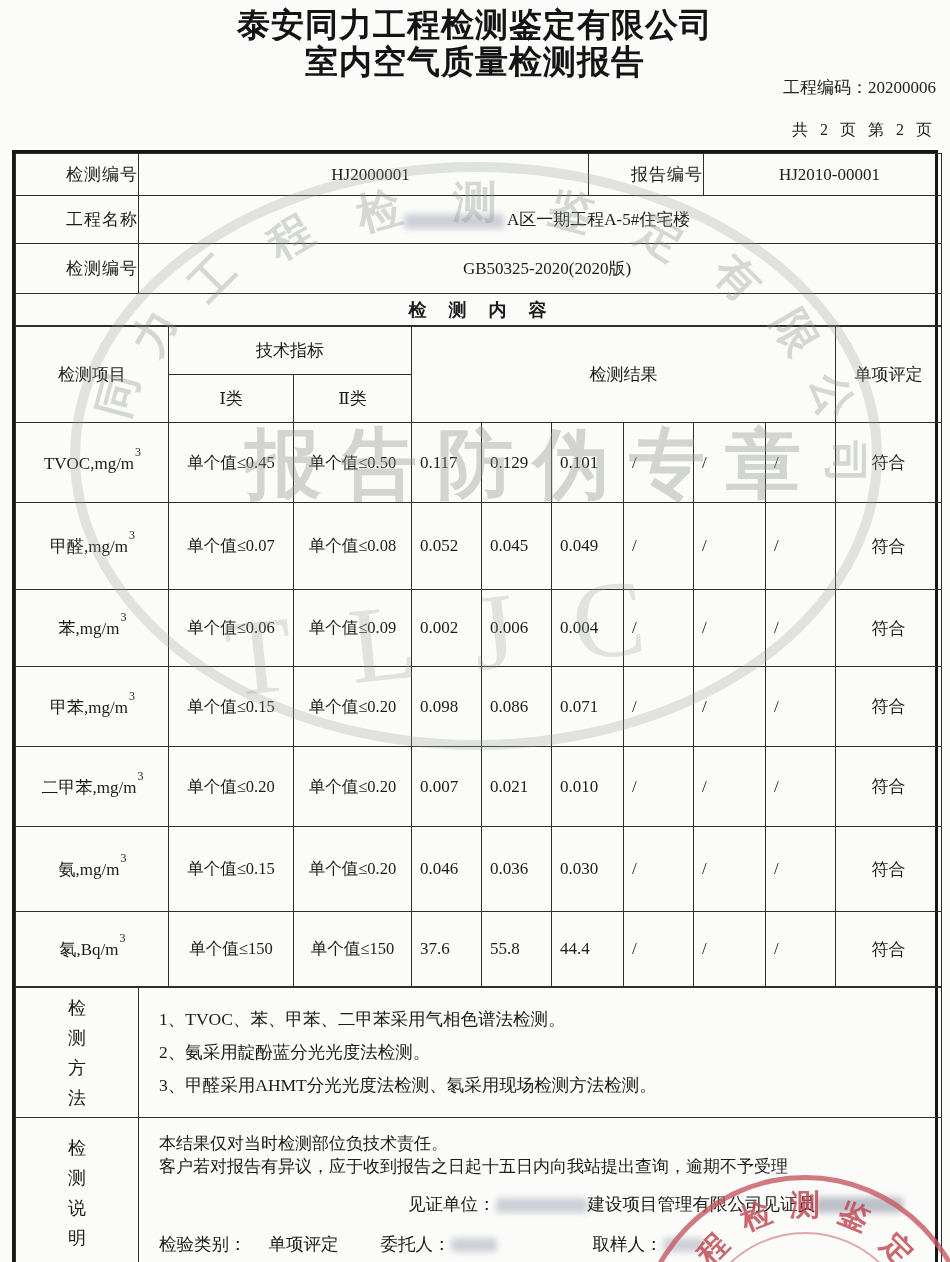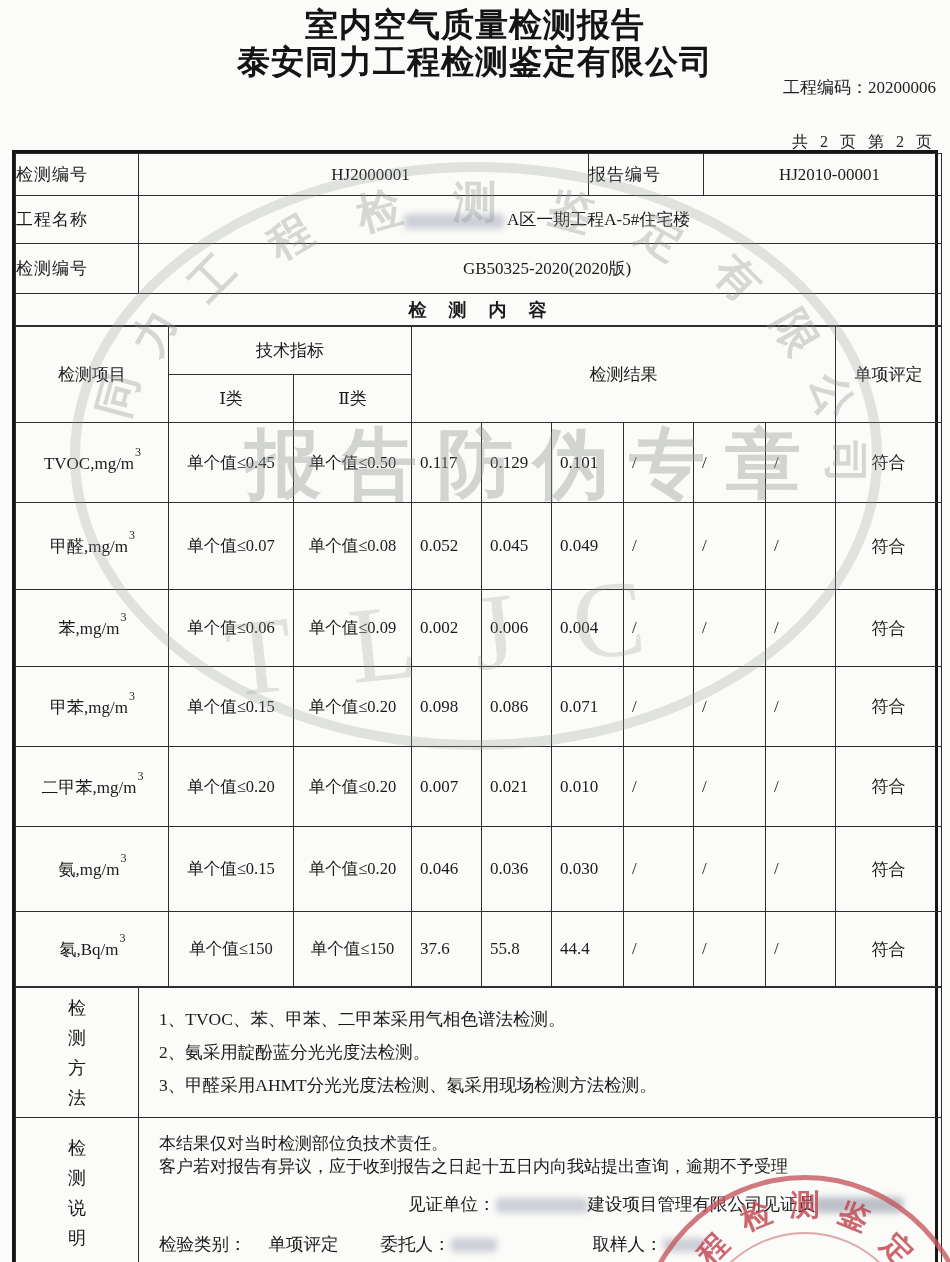--- a/index.html
+++ b/index.html
@@ -11,33 +11,33 @@
     color:#1c1c1c;
   }
   
   .title-block { position:absolute; top:6px; left:0; width:100%; text-align:center; z-index:4; }
   .title-line {
     font-family:"Liberation Sans","DejaVu Sans",sans-serif;
     font-weight:bold; font-size:33px; line-height:37px; color:#141414; letter-spacing:1px;
   }
   .meta-right { position:absolute; right:14px; text-align:center; font-size:17px; color:#222; z-index:4; }
   .proj-code { top:76px; }
-  .pagination { top:132px; letter-spacing:4px; font-size:16px; }
+  .pagination { top:120px; letter-spacing:4px; font-size:16px; }
   
   .frame {
     position:absolute; left:12px; top:150px; width:926px; z-index:2;
     border:3px solid #161616; background:transparent;
   }
   table { border-collapse:collapse; width:100%; table-layout:fixed; }
   td {
     border:1.5px solid #2e2e2e; font-size:17px; color:#1b1b1b;
     vertical-align:middle; overflow:hidden;
   }
   .t-info td, .t-main td, .t-foot td { background:transparent; }
-  .lbl { text-align:left; letter-spacing:1px; }
+  .lbl { text-align:right; letter-spacing:1px; }
   .val { text-align:center; padding-left:14px; }
   .banner-cell { text-align:center; font-size:18px; letter-spacing:2px; height:32px; font-weight:600; }
   .hdr { text-align:center; }
   .item-cell { text-align:center; }
   .item-cell sup { font-size:12px; position:relative; top:-6px; left:1px; }
   .spec-cell { text-align:center; padding:0 1px; white-space:nowrap; font-size:16.5px; }
   .res-cell { text-align:left; padding-left:8px; white-space:nowrap; }
   .verdict-cell { text-align:center; }
   .stack-lbl { text-align:center; white-space:pre-line; line-height:30px; font-size:18px; }
   .method-cell { padding:8px 10px 8px 20px; }
@@ -90,22 +90,22 @@
     font-size:30px; font-weight:bold; color:rgba(190,70,80,0.82);
     font-family:"Liberation Sans","DejaVu Sans",sans-serif;
   }
 </style>
 </head>
 <body>
 
 <div class="page">
 
   <div class="title-block">
+    <div class="title-line">泰安同力工程检测鉴定有限公司</div>
     <div class="title-line">室内空气质量检测报告</div>
-    <div class="title-line">泰安同力工程检测鉴定有限公司</div>
   </div>
   <div class="meta-right proj-code"><span>工程编码：</span><span>20200006</span></div>
   <div class="meta-right pagination">共 2 页 第 2 页</div>
 
   <div class="frame">
 
     <table class="t-info">
       <colgroup>
           <col style="width:123px">
           <col style="width:450px">

